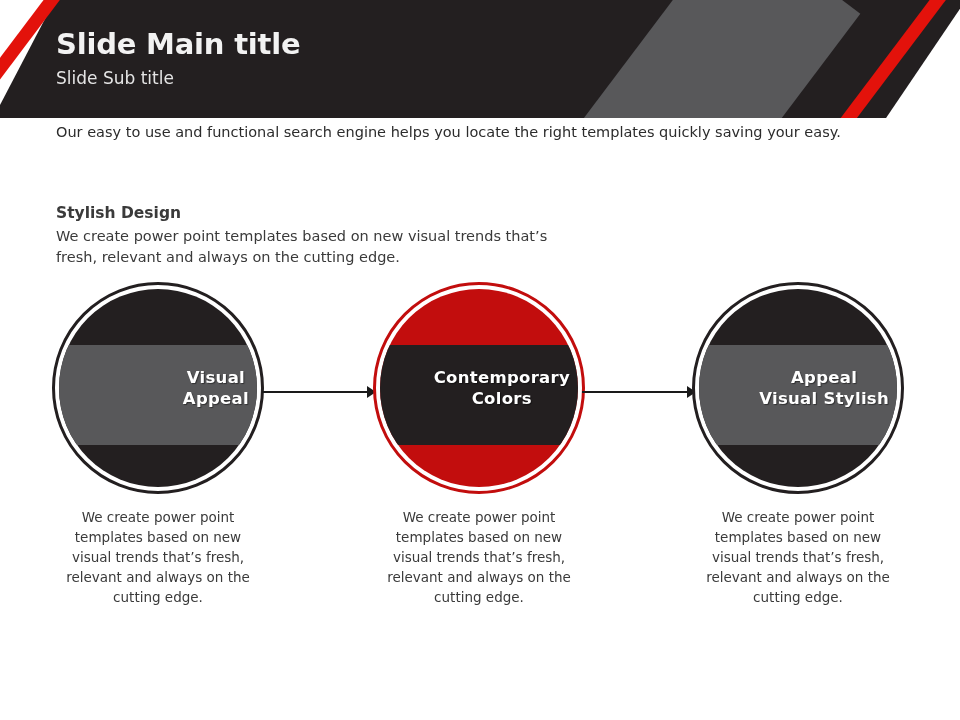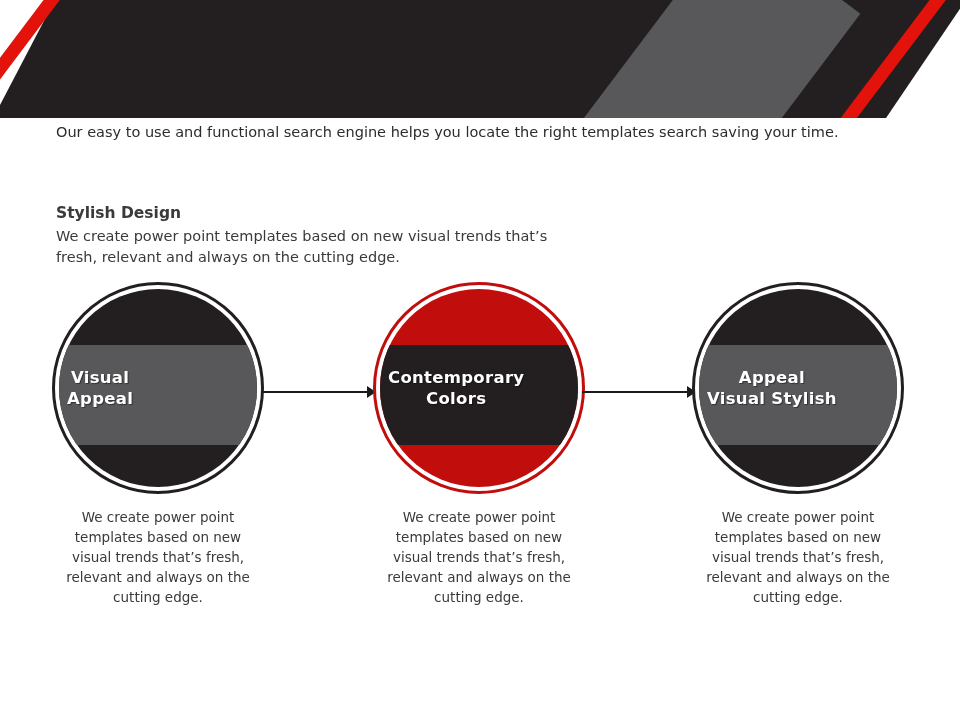--- a/index.html
+++ b/index.html
@@ -171,21 +171,21 @@
   
   .circle-inner {
     position: relative;
     width: 198px;
     height: 198px;
     border-radius: 50%;
     overflow: hidden;
     background: #231f20;
     display: flex;
     align-items: center;
-    justify-content: flex-start;
+    justify-content: flex-end;
   }
   .circle-inner.accent { background: #c20d0d; }
 
   
   .band {
     position: absolute;
     left: 0;
     top: 56px;
     width: 198px;
     height: 100px;
@@ -248,23 +248,27 @@
 </head>
 <body>
 
 <div class="header">
   <div class="hdr-grey"></div>
   <div class="hdr-left-white"></div>
   <div class="hdr-left-red"></div>
   <div class="hdr-right-white"></div>
   <div class="hdr-right-red"></div>
 
+  <div class="title-block">
+    <h1 class="slide-title">Slide Main title</h1>
+    <div class="slide-subtitle">Slide Sub title</div>
+  </div>
 </div>
 
-<div class="intro-line">Our easy to use and functional search engine helps you locate the right templates search saving your time.</div>
+<div class="intro-line">Our easy to use and functional search engine helps you locate the right templates quickly saving your easy.</div>
 
 <div class="section-block">
   <div class="section-title">Stylish Design</div>
   <p class="section-desc">We create power point templates based on new visual trends that’s fresh, relevant and always on the cutting edge.</p>
 </div>
 
 <div class="diagram">
 
   <div class="node node-1">
     <div class="circle-outer">

